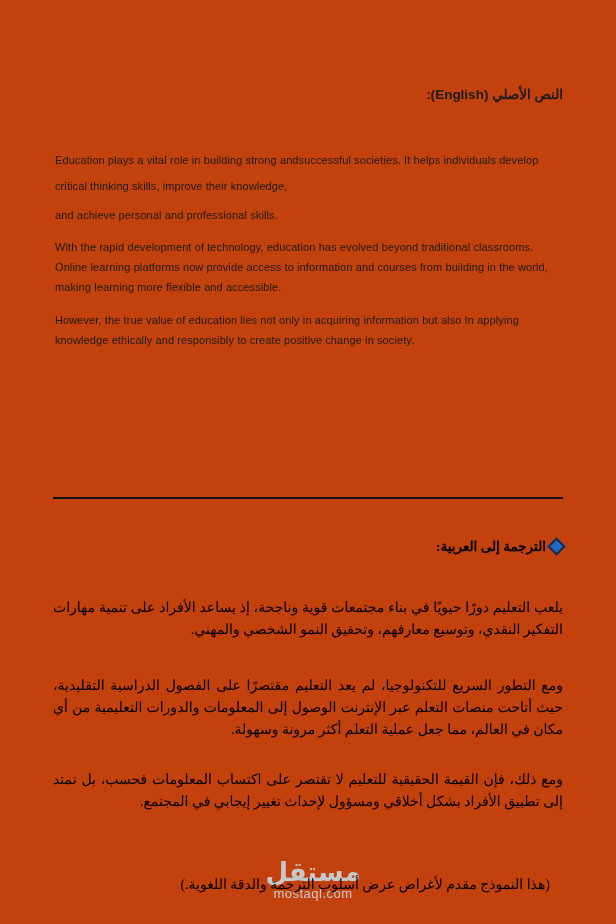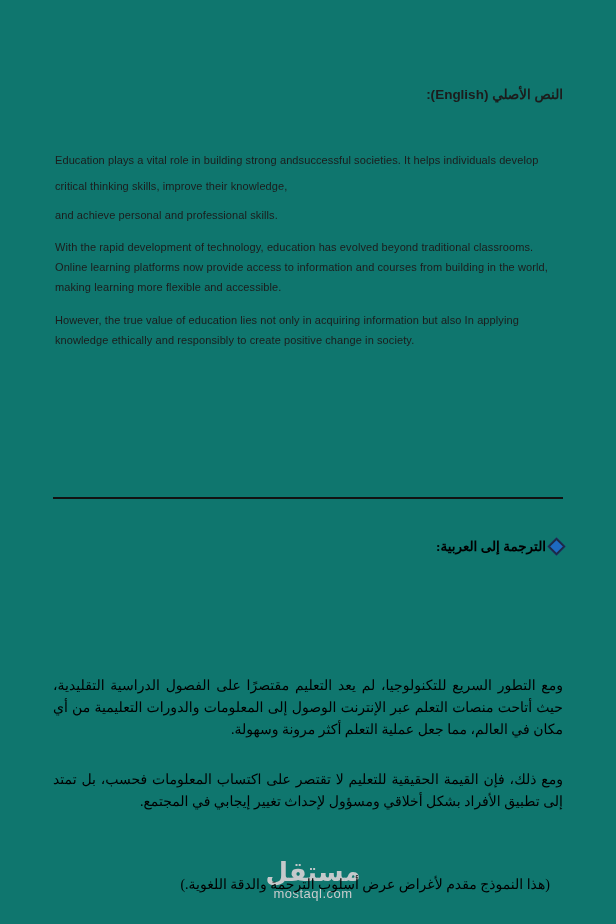--- a/index.html
+++ b/index.html
@@ -4,21 +4,21 @@
 <style>
   html, body {
     margin: 0;
     padding: 0;
     background: #ffffff;
   }
   .page {
     position: relative;
     width: 616px;
     height: 924px;
-    background: #0f766e;
+    background: #c2410c;
     overflow: hidden;
     font-family: "Liberation Sans", sans-serif;
     color: #1c1c1c;
   }
 
   
   .heading-original {
     position: absolute;
     top: 86px;
     right: 53px;
@@ -147,20 +147,21 @@
     <p class="en-p4">However, the true value of education lies not only in acquiring information but also In applying knowledge ethically and responsibly to create positive change in society.</p>
   </div>
 
   <div class="divider"></div>
 
   <div class="heading-translation">
     <span class="diamond"></span>
     <span>الترجمة إلى العربية:</span>
   </div>
 
+  <p class="ar-p ar-p1">يلعب التعليم دورًا حيويًا في بناء مجتمعات قوية وناجحة، إذ يساعد الأفراد على تنمية مهارات التفكير النقدي، وتوسيع معارفهم، وتحقيق النمو الشخصي والمهني.</p>
   <p class="ar-p ar-p2">ومع التطور السريع للتكنولوجيا، لم يعد التعليم مقتصرًا على الفصول الدراسية التقليدية، حيث أتاحت منصات التعلم عبر الإنترنت الوصول إلى المعلومات والدورات التعليمية من أي مكان في العالم، مما جعل عملية التعلم أكثر مرونة وسهولة.</p>
   <p class="ar-p ar-p3">ومع ذلك، فإن القيمة الحقيقية للتعليم لا تقتصر على اكتساب المعلومات فحسب، بل تمتد إلى تطبيق الأفراد بشكل أخلاقي ومسؤول لإحداث تغيير إيجابي في المجتمع.</p>
 
   <div class="ar-note">(هذا النموذج مقدم لأغراض عرض أسلوب الترجمة والدقة اللغوية.)</div>
 
   <div class="watermark">
     <div class="wm-logo">مستقل</div>
     <div class="wm-site">mostaql.com</div>
   </div>
 

